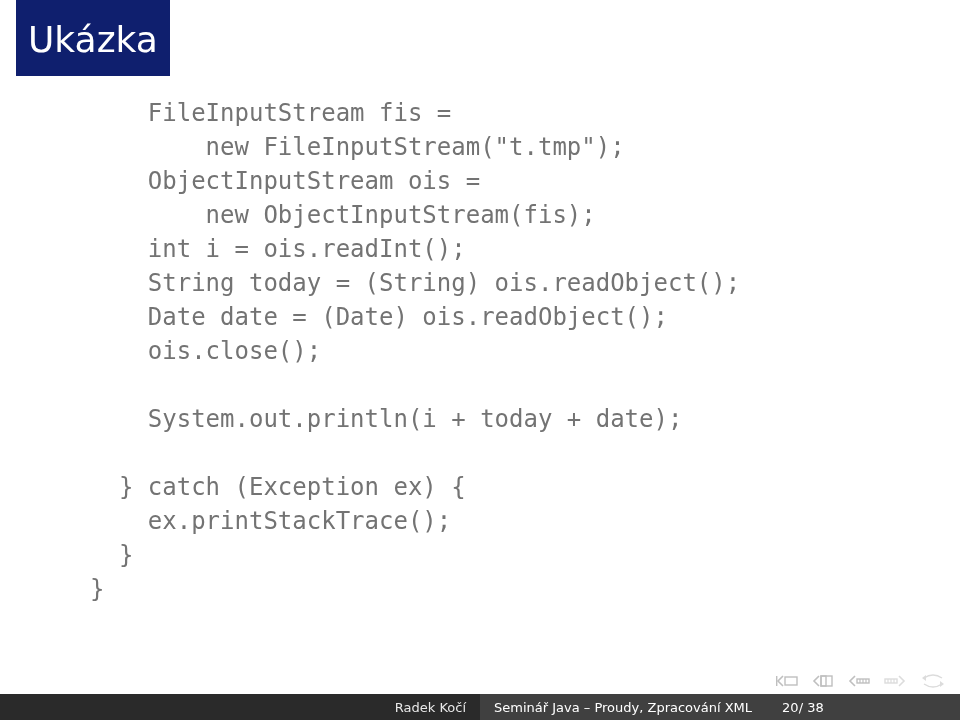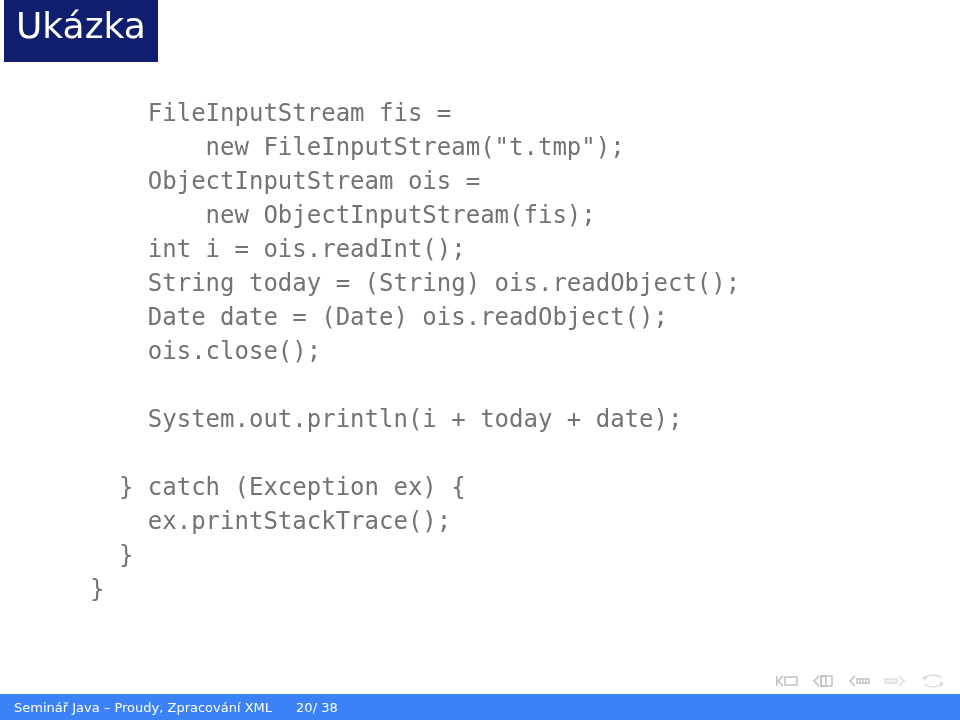--- a/index.html
+++ b/index.html
@@ -13,23 +13,23 @@
   }
   .slide {
     position: relative;
     width: 960px;
     height: 720px;
     background: #fff;
   }
   .title-band {
     position: absolute;
     top: 0;
-    left: 4px;
+    left: 16px;
     height: 52px;
-    padding: 4px 12px 6px 12px;
+    padding: 18px 12px 6px 12px;
     background: #0f1f6e;
     color: #fff;
     font-size: 36px;
     line-height: 44px;
     font-family: "DejaVu Sans", Arial, sans-serif;
   }
   .content {
     position: absolute;
     top: 96px;
     left: 90px;
@@ -57,30 +57,30 @@
     background: #2a2a2a;
     color: #e8e8e8;
     font-size: 13px;
     display: flex;
     align-items: center;
     justify-content: flex-end;
     padding-right: 14px;
   }
   .footer .talk {
     flex: 1 1 50%;
-    background: #3b82f6;
+    background: #404040;
     color: #fff;
     font-size: 13px;
     display: flex;
     align-items: center;
     justify-content: flex-start;
     padding-left: 14px;
   }
   .footer .pages {
-    margin-left: 24px;
+    margin-left: 30px;
   }
   
   .navrow {
     position: absolute;
     right: 14px;
     bottom: 28px;
     height: 22px;
     display: flex;
     align-items: center;
     gap: 14px;
@@ -151,19 +151,20 @@
       <svg width="26" height="14" viewBox="0 0 26 14">
         <path d="M4 4 Q13 -2 22 4" fill="none" stroke="#dcdcdc" stroke-width="1.4"></path>
         <polyline points="2,4 6,1 6,7" fill="#dcdcdc" stroke="none"></polyline>
         <path d="M4 10 Q13 16 22 10" fill="none" stroke="#dcdcdc" stroke-width="1.4"></path>
         <polyline points="24,10 20,7 20,13" fill="#dcdcdc" stroke="none"></polyline>
       </svg>
     </span>
   </div>
 
   <div class="footer">
+    <div class="author">Radek Kočí</div>
     <div class="talk">
       <span>Seminář Java – Proudy, Zpracování XML</span>
       <span class="pages">20/ 38</span>
     </div>
   </div>
 
 </div>
 
 </body></html>

